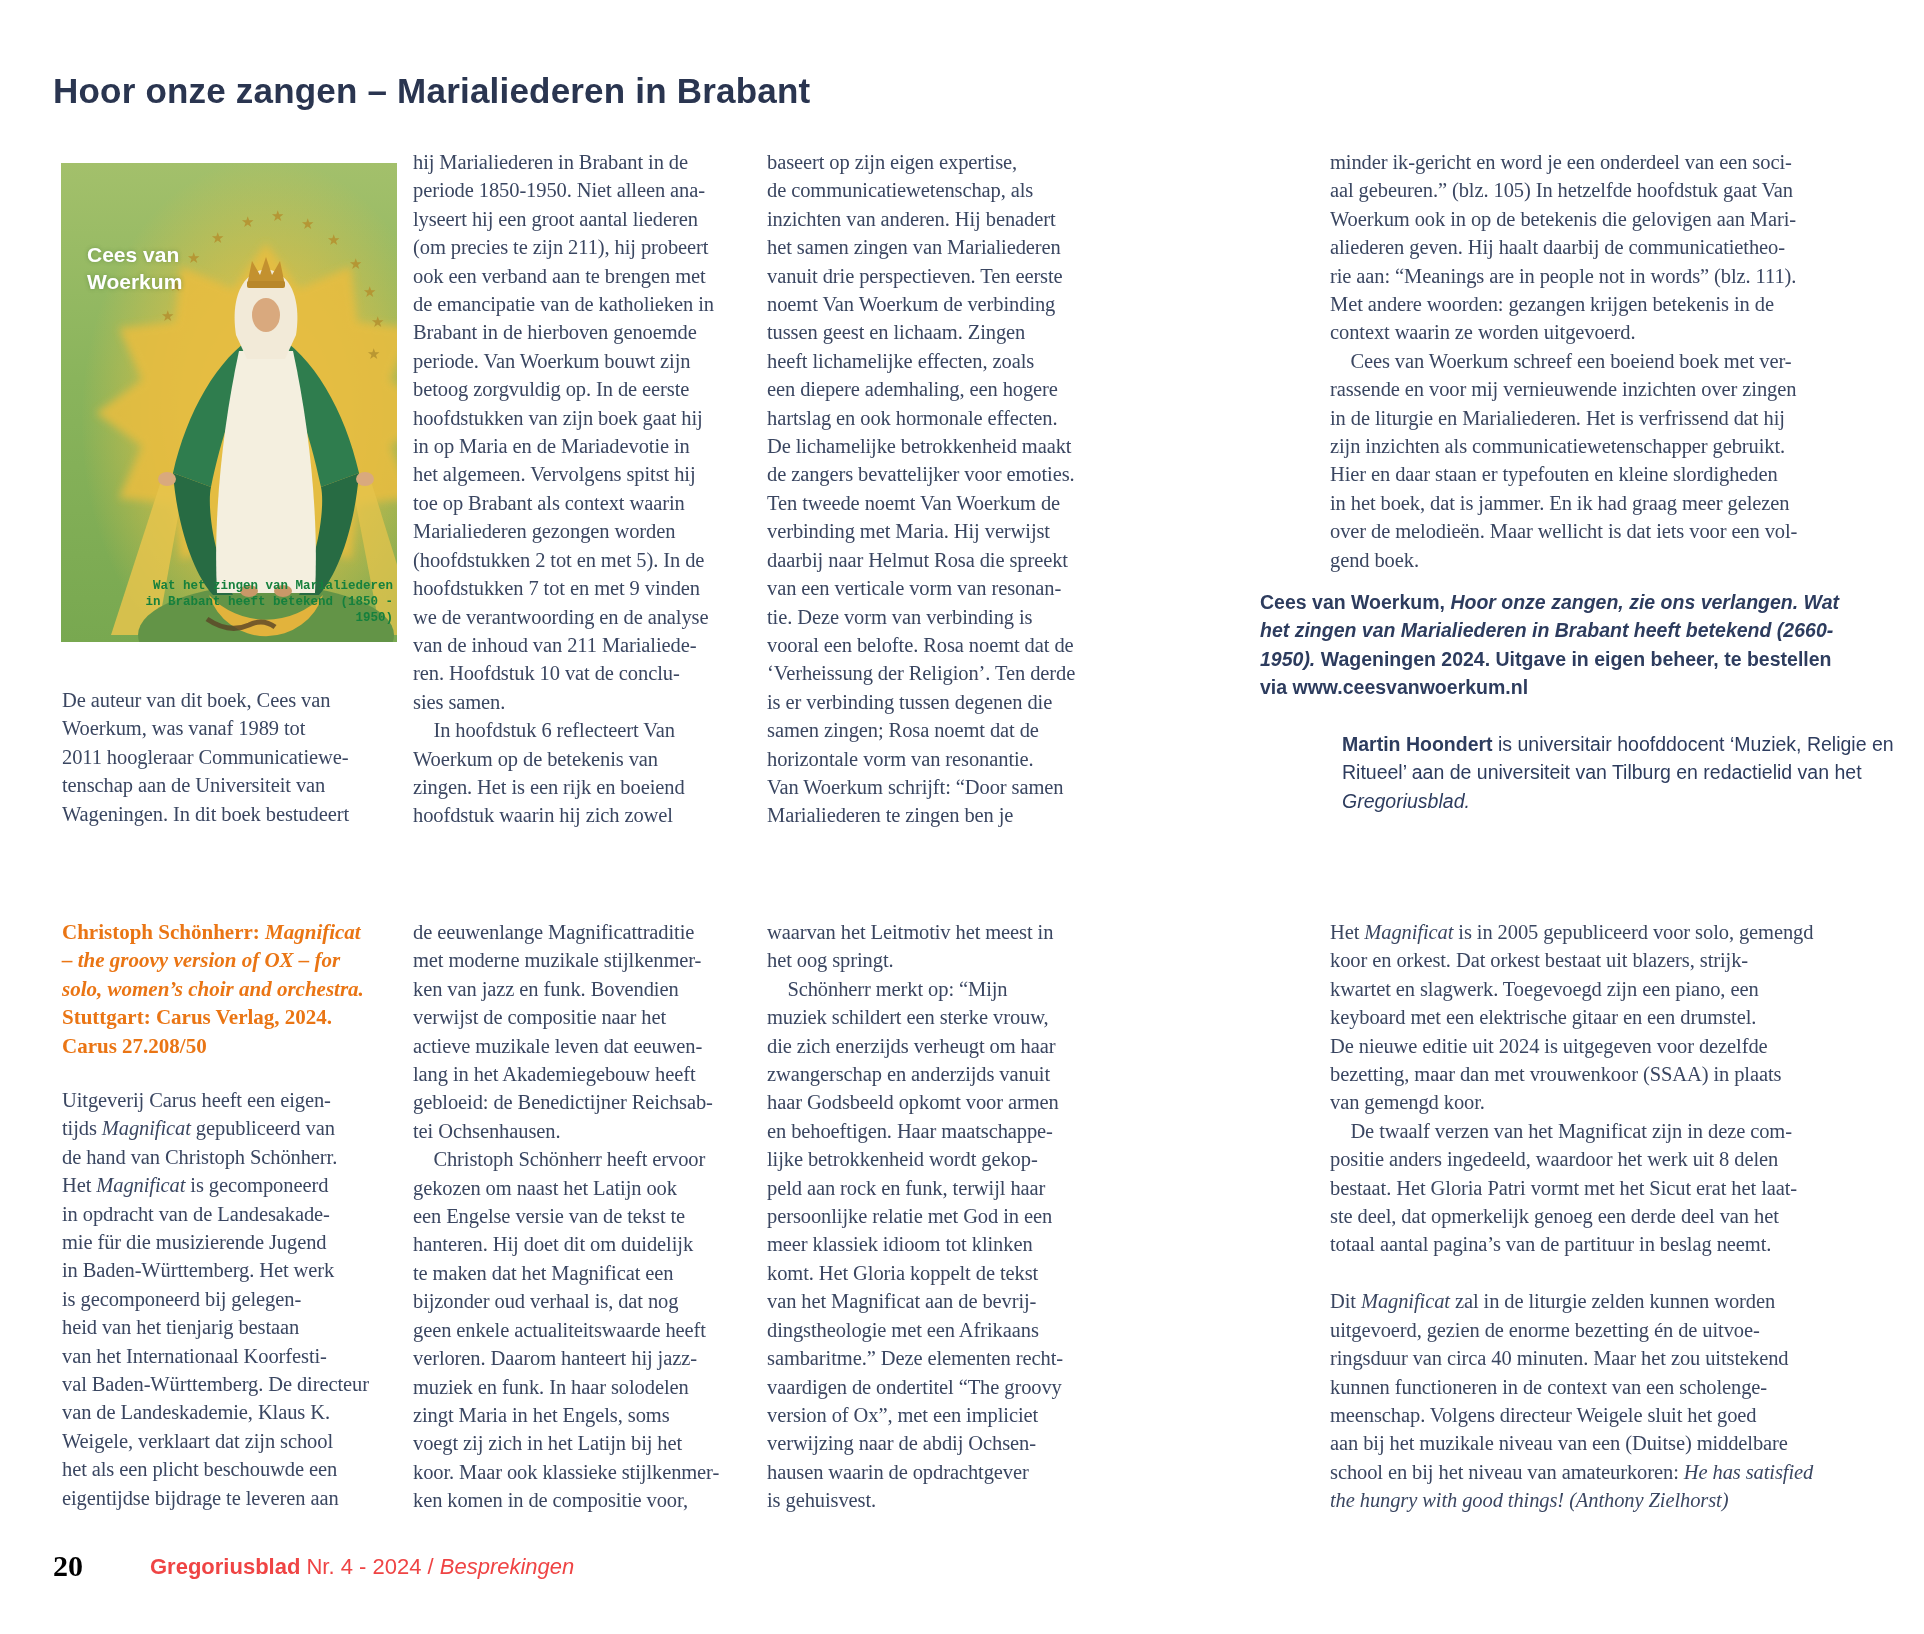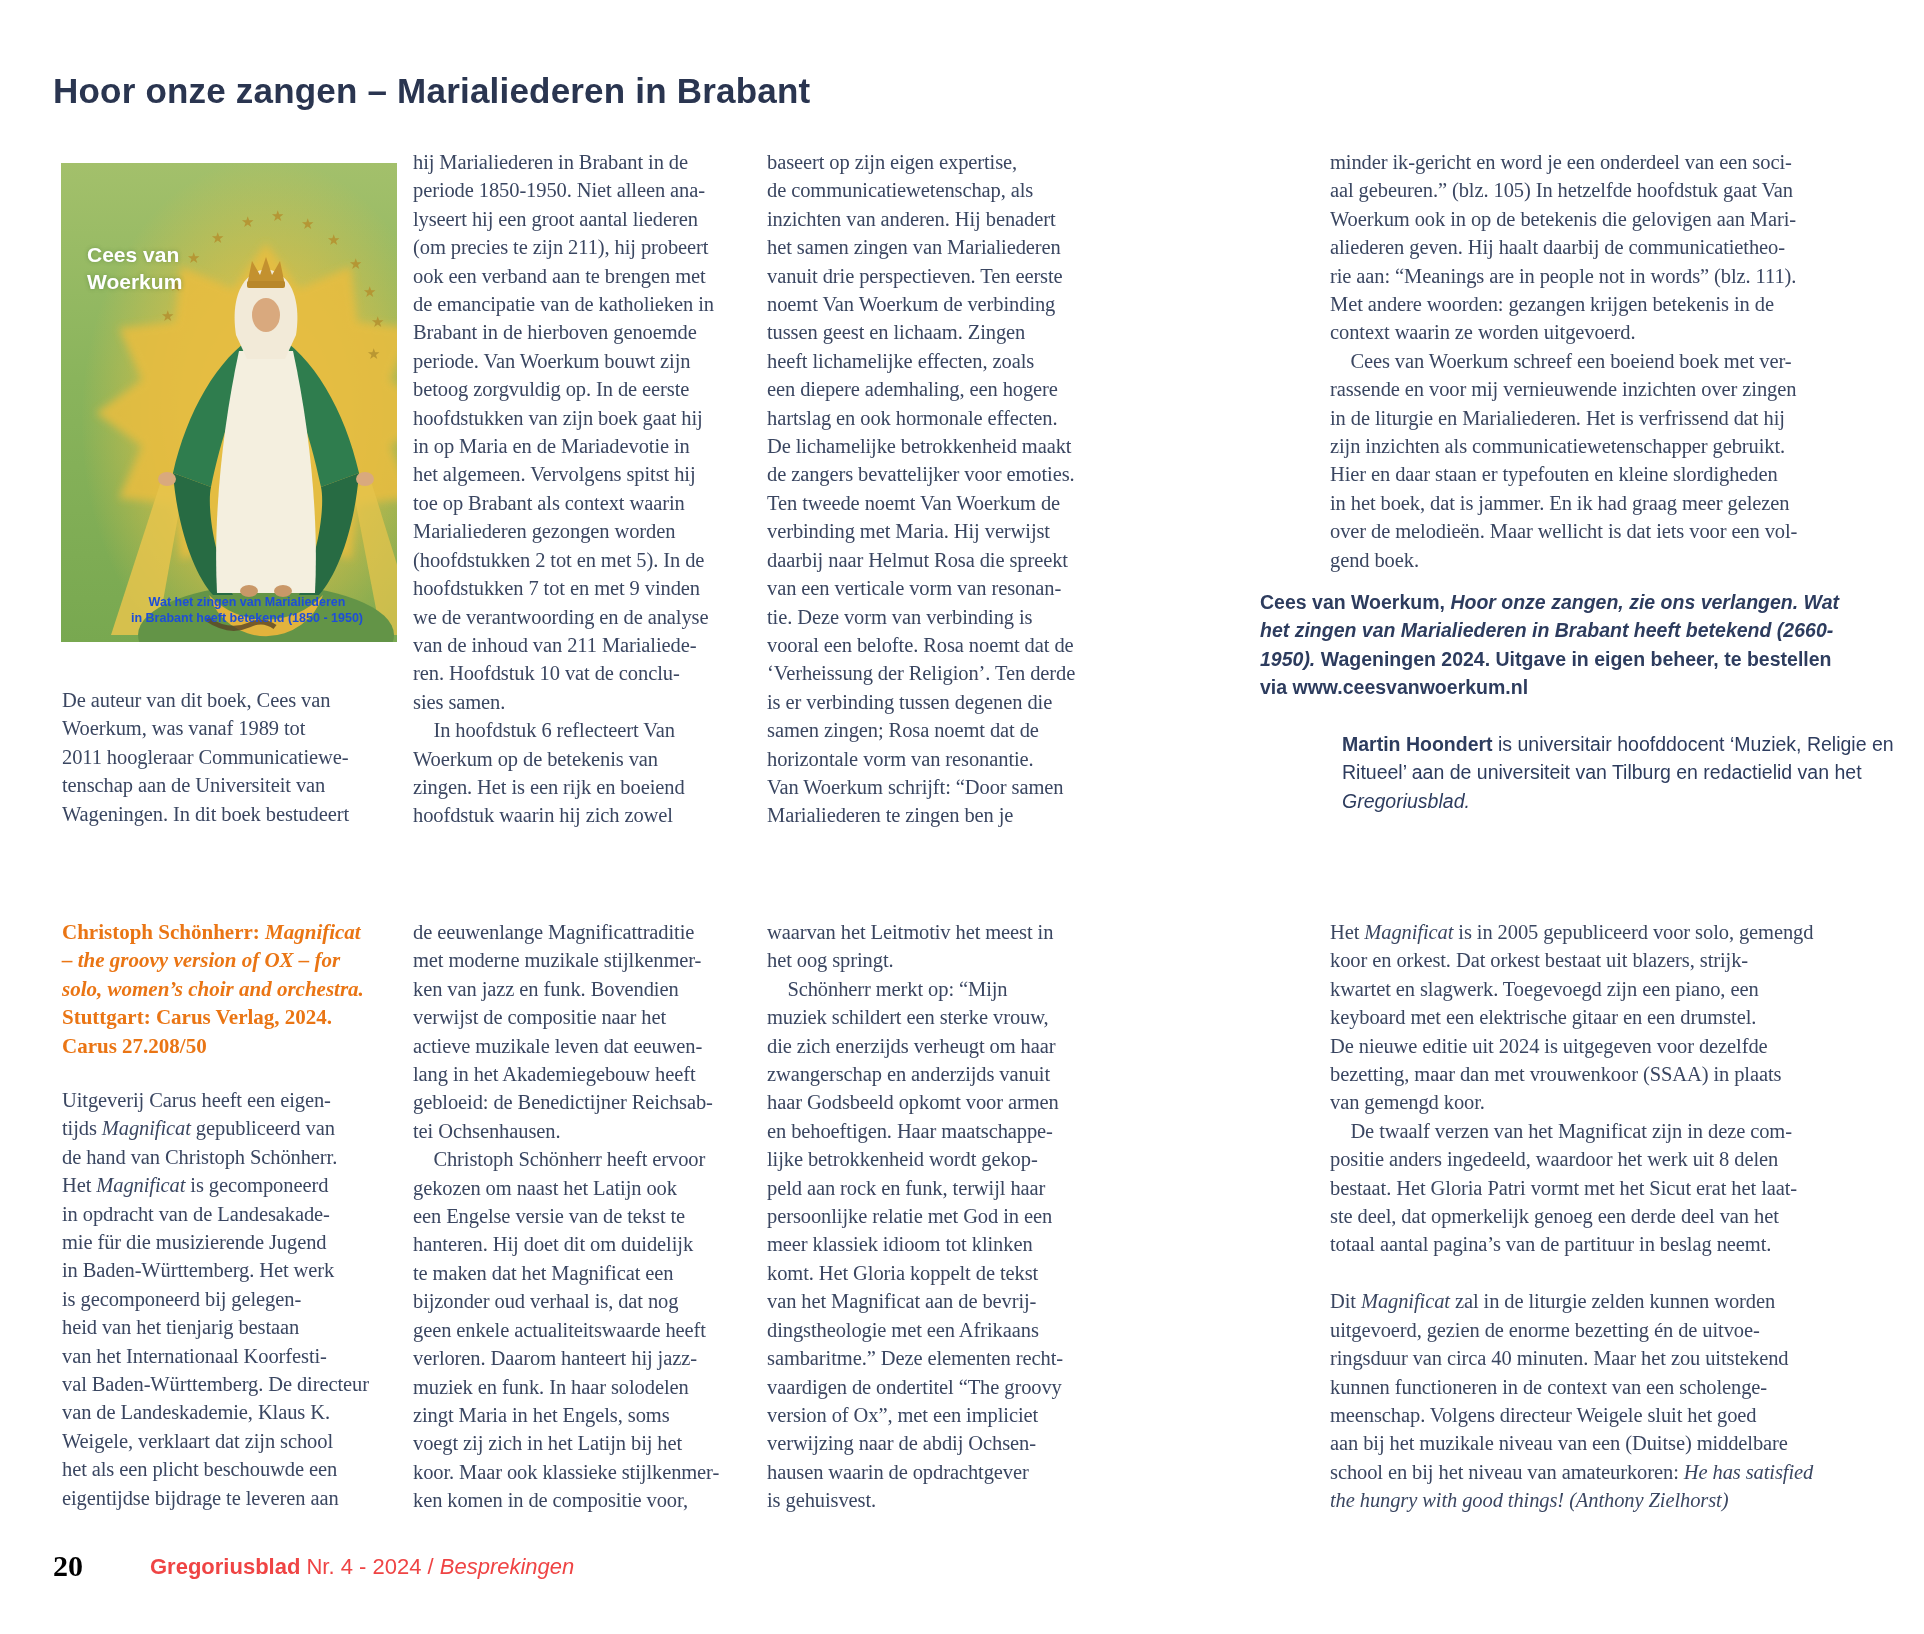--- a/index.html
+++ b/index.html
@@ -56,23 +56,23 @@
     font-size:21px;line-height:27px;color:#ffffff;white-space:nowrap;
     text-shadow:0 0 4px rgba(60,110,50,.45);
   }
   #cover-title{
     position:absolute;right:6px;top:258px;text-align:right;
     font-family:"Liberation Sans",sans-serif;font-weight:500;
     font-size:33px;line-height:40px;color:#fdfdf2;white-space:nowrap;
     text-shadow:0 0 6px rgba(80,120,50,.55);
   }
   #cover-subtitle{
-    position:absolute;left:40px;right:4px;bottom:16px;text-align:center;
-    font-family:Liberation Sans, sans-serif;font-weight:bold;
-    font-size:12.5px;line-height:16px;color:#1d4ed8;
+    position:absolute;left:40px;right:4px;bottom:16px;text-align:right;
+    font-family:Liberation Mono, monospace;font-weight:bold;
+    font-size:12.5px;line-height:16px;color:#15803d;
   }
 </style>
 </head>
 <body>
 
 <div id="page">
 
   <h1 id="page-title">Hoor onze zangen – Marialiederen in Brabant</h1>
 
   <div id="book-cover">

